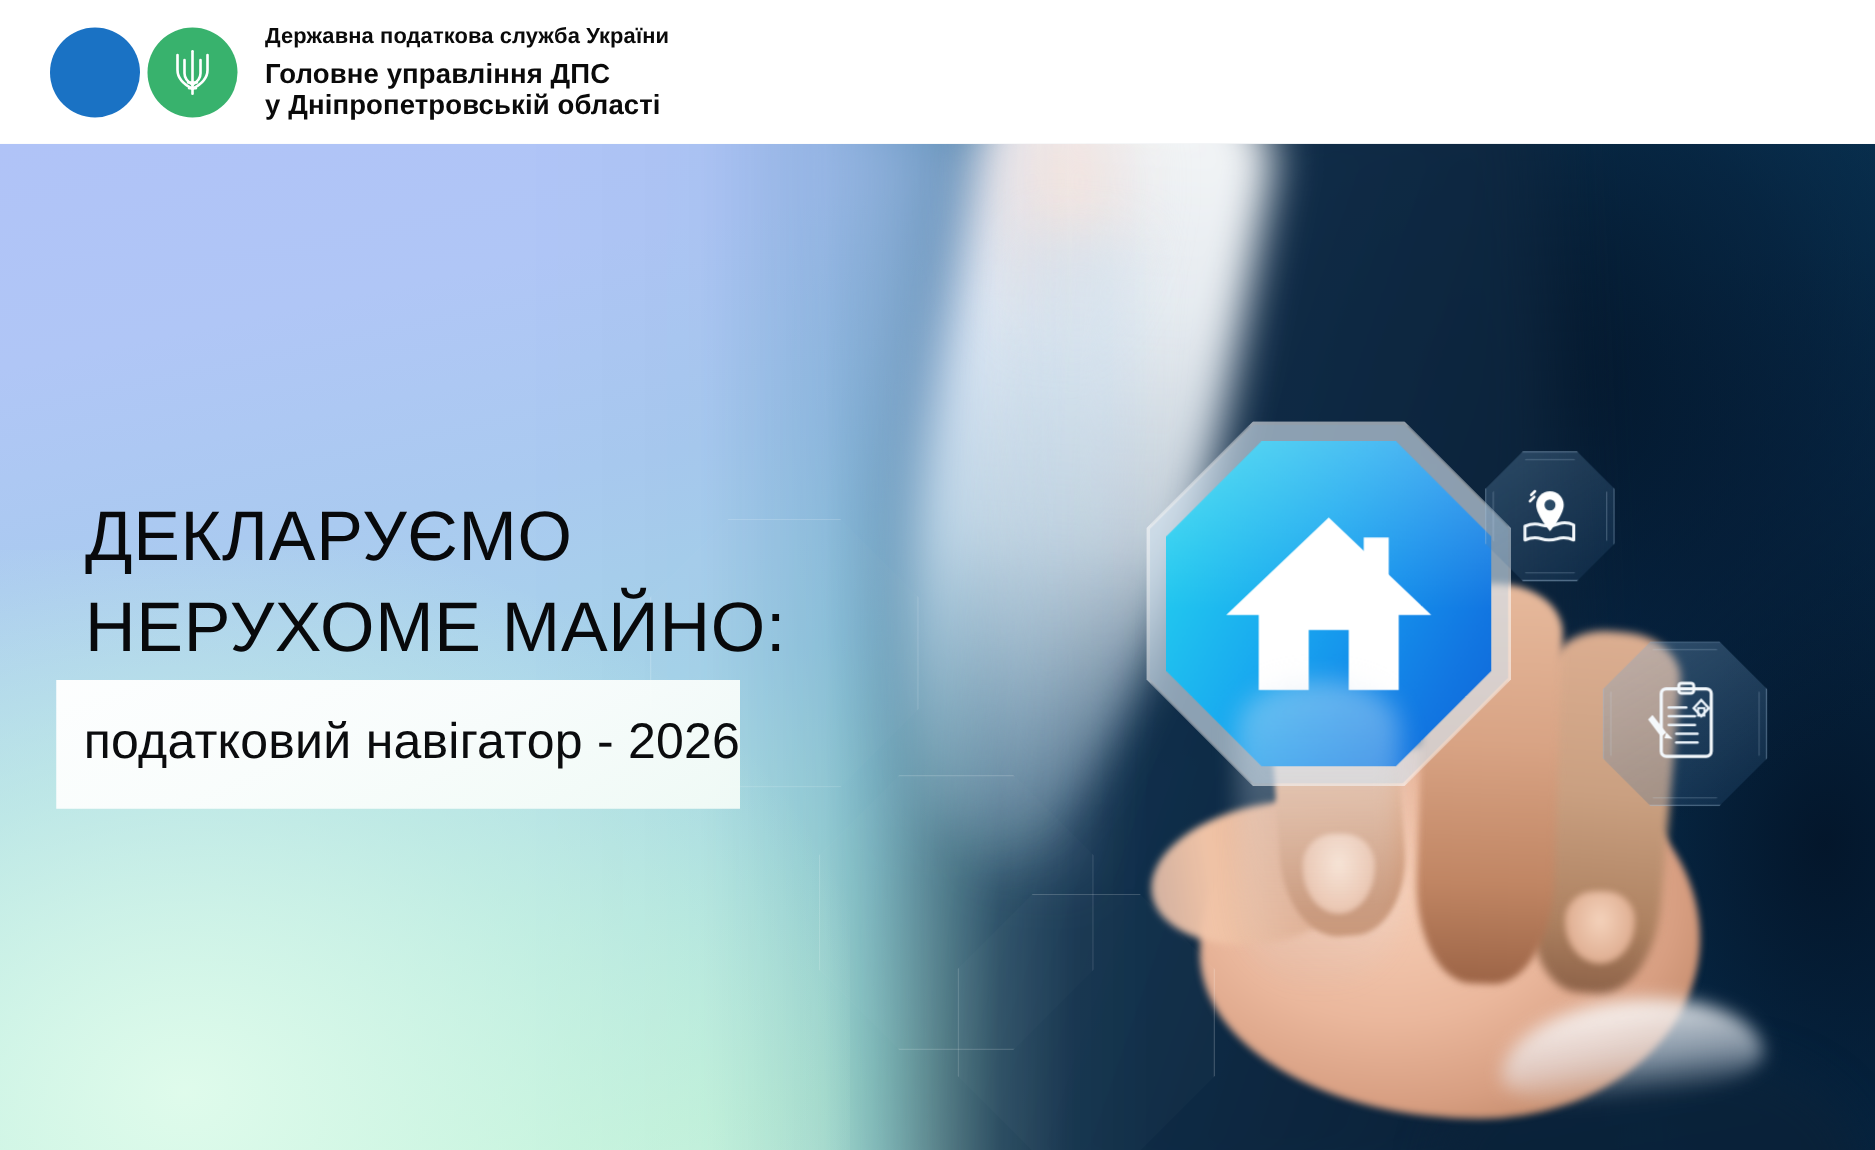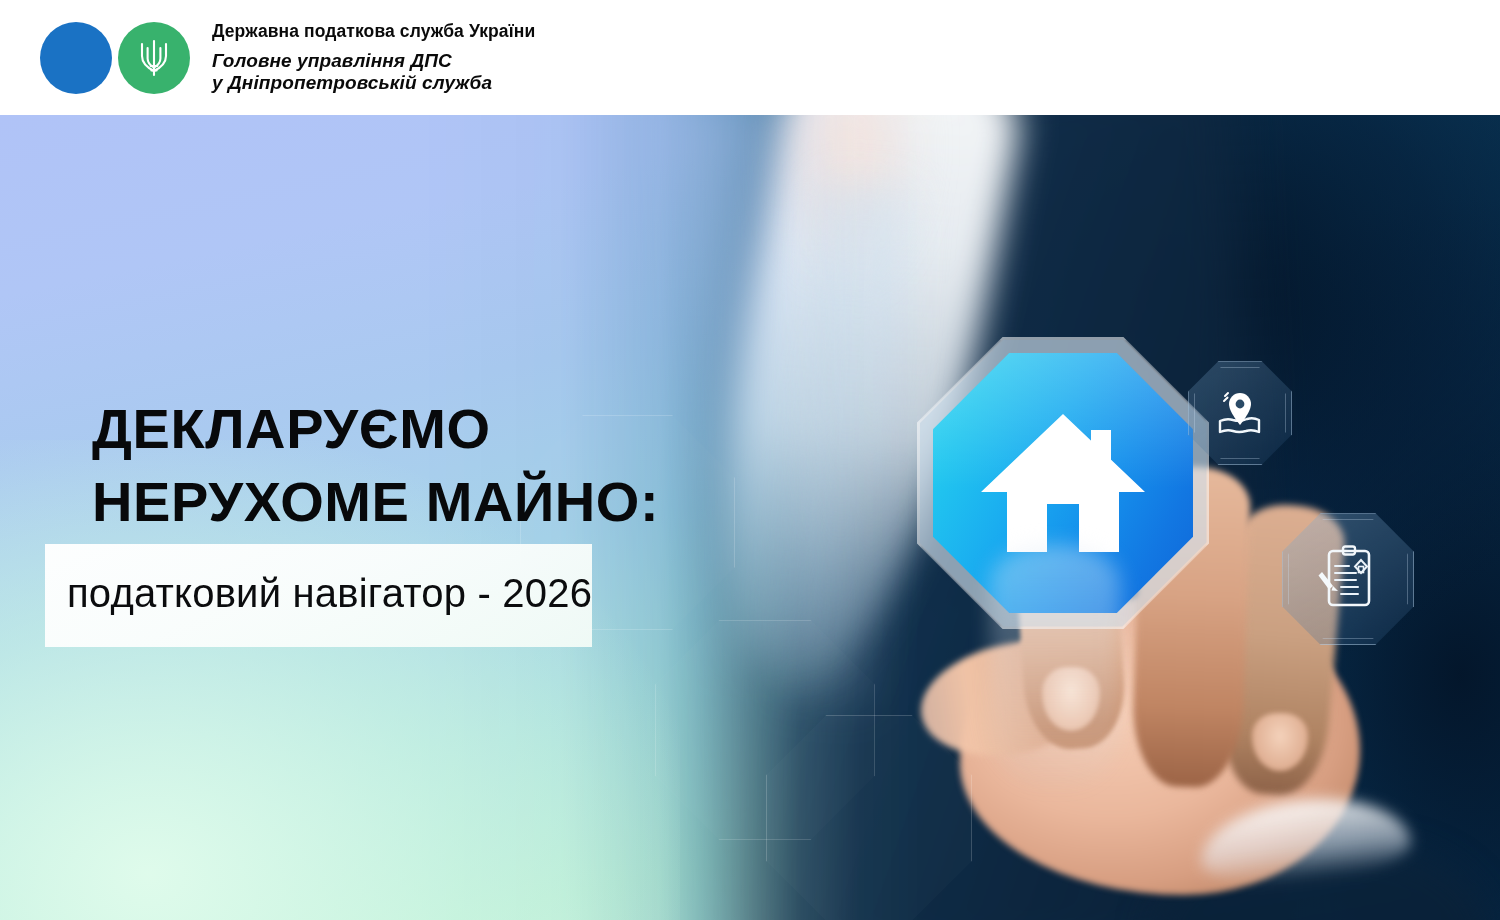--- a/index.html
+++ b/index.html
@@ -63,24 +63,23 @@
     color: #0a0a0a;
     line-height: 1.0;
   }
   .header-line1 {
     font-size: 17.5px;
     font-weight: bold;
     letter-spacing: 0.1px;
     margin-bottom: 11px;
   }
   .header-line2, .header-line3 {
-    font-size: 19px;
+    font-size: 22px;
     font-weight: bold;
     letter-spacing: 0.1px;
-    font-style: italic;
   }
   .header-line2 { margin-bottom: 3px; }
 
   
   .hero {
     position: absolute;
     top: 115px; left: 0;
     width: 1500px;
     height: 805px;
     overflow: hidden;
@@ -385,25 +384,24 @@
     pointer-events: none;
   }
 
   
   .headline {
     position: absolute;
     left: 68px; top: 278px;
     z-index: 50;
     color: #08090b;
     font-size: 56px;
-    font-weight: bold;
+    font-weight: normal;
     line-height: 1.30;
     letter-spacing: 0.6px;
     white-space: pre-line;
-    margin-left: 24px;
   }
 
   .subbox {
     position: absolute;
     left: 45px; top: 429px;
     width: 547px;
     padding: 23px 0 26px 22px;
     z-index: 50;
     background: linear-gradient(160deg,
       rgba(255,255,255,0.97) 0%,
@@ -438,21 +436,21 @@
             <path d="M14.6 30 h6.8"></path>
             <path d="M15.4 34.5 h5.2"></path>
           </g>
         </svg>
       </span>
     </div>
 
     <div class="header-text">
       <div class="header-line1">Державна податкова служба України</div>
       <div class="header-line2">Головне управління ДПС</div>
-      <div class="header-line3">у Дніпропетровській служба</div>
+      <div class="header-line3">у Дніпропетровській області</div>
     </div>
 
   </header>
 
   <section class="hero">
 
     <div class="photo-base"></div>
     <div class="suit-jacket"></div>
     <div class="lapel-left"></div>
     <div class="shirt"></div>

